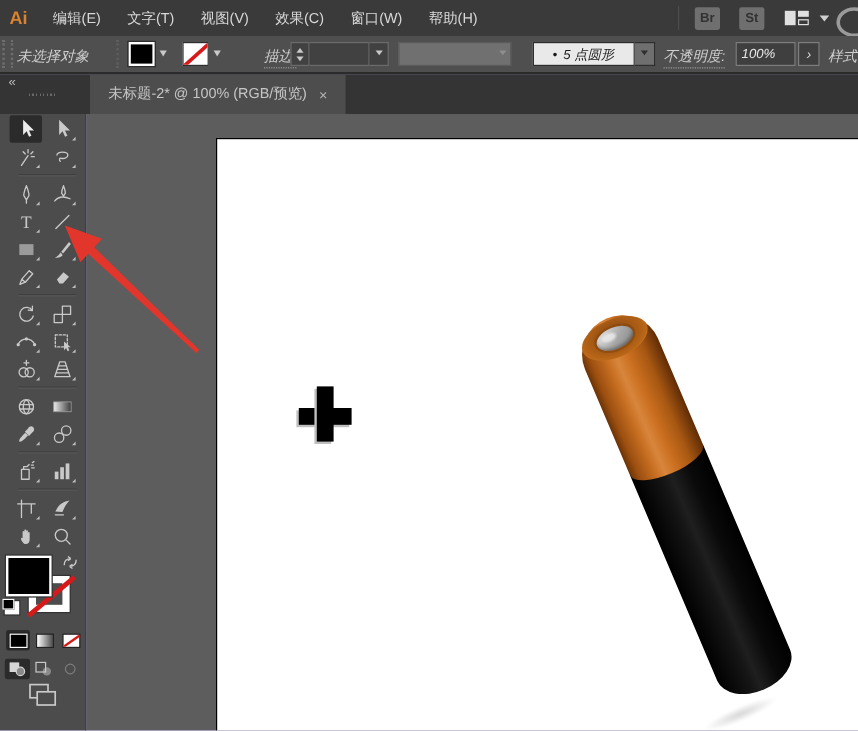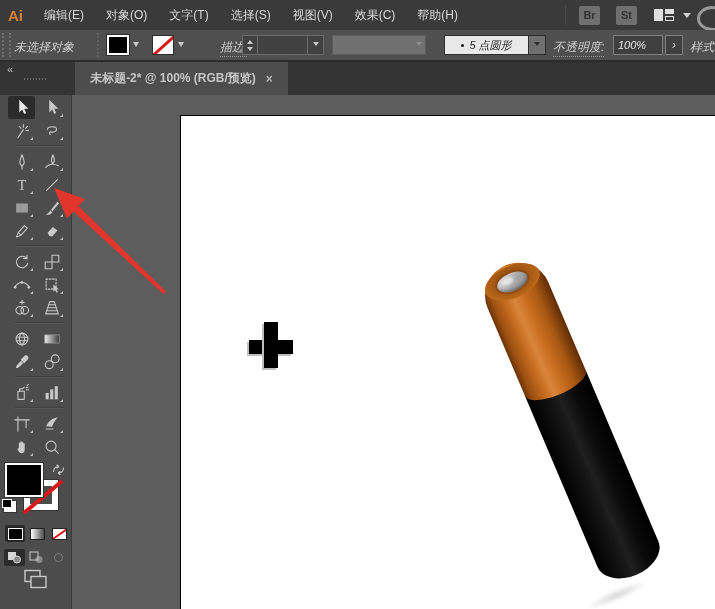--- a/index.html
+++ b/index.html
@@ -50,21 +50,21 @@
                  font-size:11px;line-height:18px;padding-left:4px;}
   .opacity-expand{left:665px;width:18px;background:#3f3f3f;border:1px solid #7d7d7d;color:#dcdcdc;
                   font-size:12px;display:flex;align-items:center;justify-content:center;}
 
   
   .tabbar{position:absolute;left:0;top:62px;width:715px;height:33px;background:#343434;}
   .panel-collapse{position:absolute;left:7px;top:1px;color:#bdbdbd;font-size:11px;letter-spacing:-1px;}
   .panel-gripdots{position:absolute;left:24px;top:16px;width:24px;height:2px;
                   background-image:repeating-linear-gradient(90deg,#6a6a6a 0 1px,transparent 1px 3px);}
   .doc-tab{position:absolute;left:75px;top:0;width:213px;height:33px;background:#4d4d4d;
-           display:flex;align-items:center;justify-content:center;gap:10px;font-weight:bold;}
+           display:flex;align-items:center;justify-content:center;gap:10px;}
   .doc-tab .title{font-size:12px;color:#c6c6c6;white-space:nowrap;}
   .doc-tab .close{font-size:12px;color:#b5b5b5;line-height:12px;}
 
   
   .main{position:absolute;left:0;top:95px;width:715px;height:514px;}
   .toolpanel{position:absolute;left:0;top:0;width:72px;height:514px;background:#4c4c4c;border-right:1px solid #3a3a3a;box-sizing:border-box;}
   .tool-grid{padding-top:1px;padding-left:8px;}
   .trow{display:flex;gap:3px;height:23px;}
   .tsep{margin:3px 7px 3px 7px;border-top:1px solid #404040;border-bottom:1px solid #575757;height:0;}
   .tcell{width:27px;height:23px;position:relative;display:flex;align-items:center;justify-content:center;border-radius:2px;}
@@ -131,25 +131,24 @@
   .pointer-overlay{position:absolute;left:0;top:0;width:715px;height:609px;pointer-events:none;z-index:50;}
 </style>
 </head>
 <body>
 
 <div class="stage">
 
   <div class="menubar">
     <span class="ai-logo">Ai</span>
     <span class="menu-item">编辑(E)</span>
-    <span class="menu-item">对象(O)</span>
     <span class="menu-item">文字(T)</span>
-    <span class="menu-item">选择(S)</span>
     <span class="menu-item">视图(V)</span>
     <span class="menu-item">效果(C)</span>
+    <span class="menu-item">窗口(W)</span>
     <span class="menu-item">帮助(H)</span>
     <div class="menu-right">
       <span class="vline"></span>
       <span class="sq-btn">Br</span>
       <span class="sq-btn">St</span>
       <span class="ws-icon">
         <svg width="22" height="16" viewBox="0 0 22 16">
           <rect x="1" y="2" width="9" height="12" fill="#e0e0e0"></rect>
           <rect x="12" y="2" width="9" height="5" fill="#e0e0e0"></rect>
           <rect x="12.5" y="9.5" width="8" height="4" fill="none" stroke="#e0e0e0"></rect>

